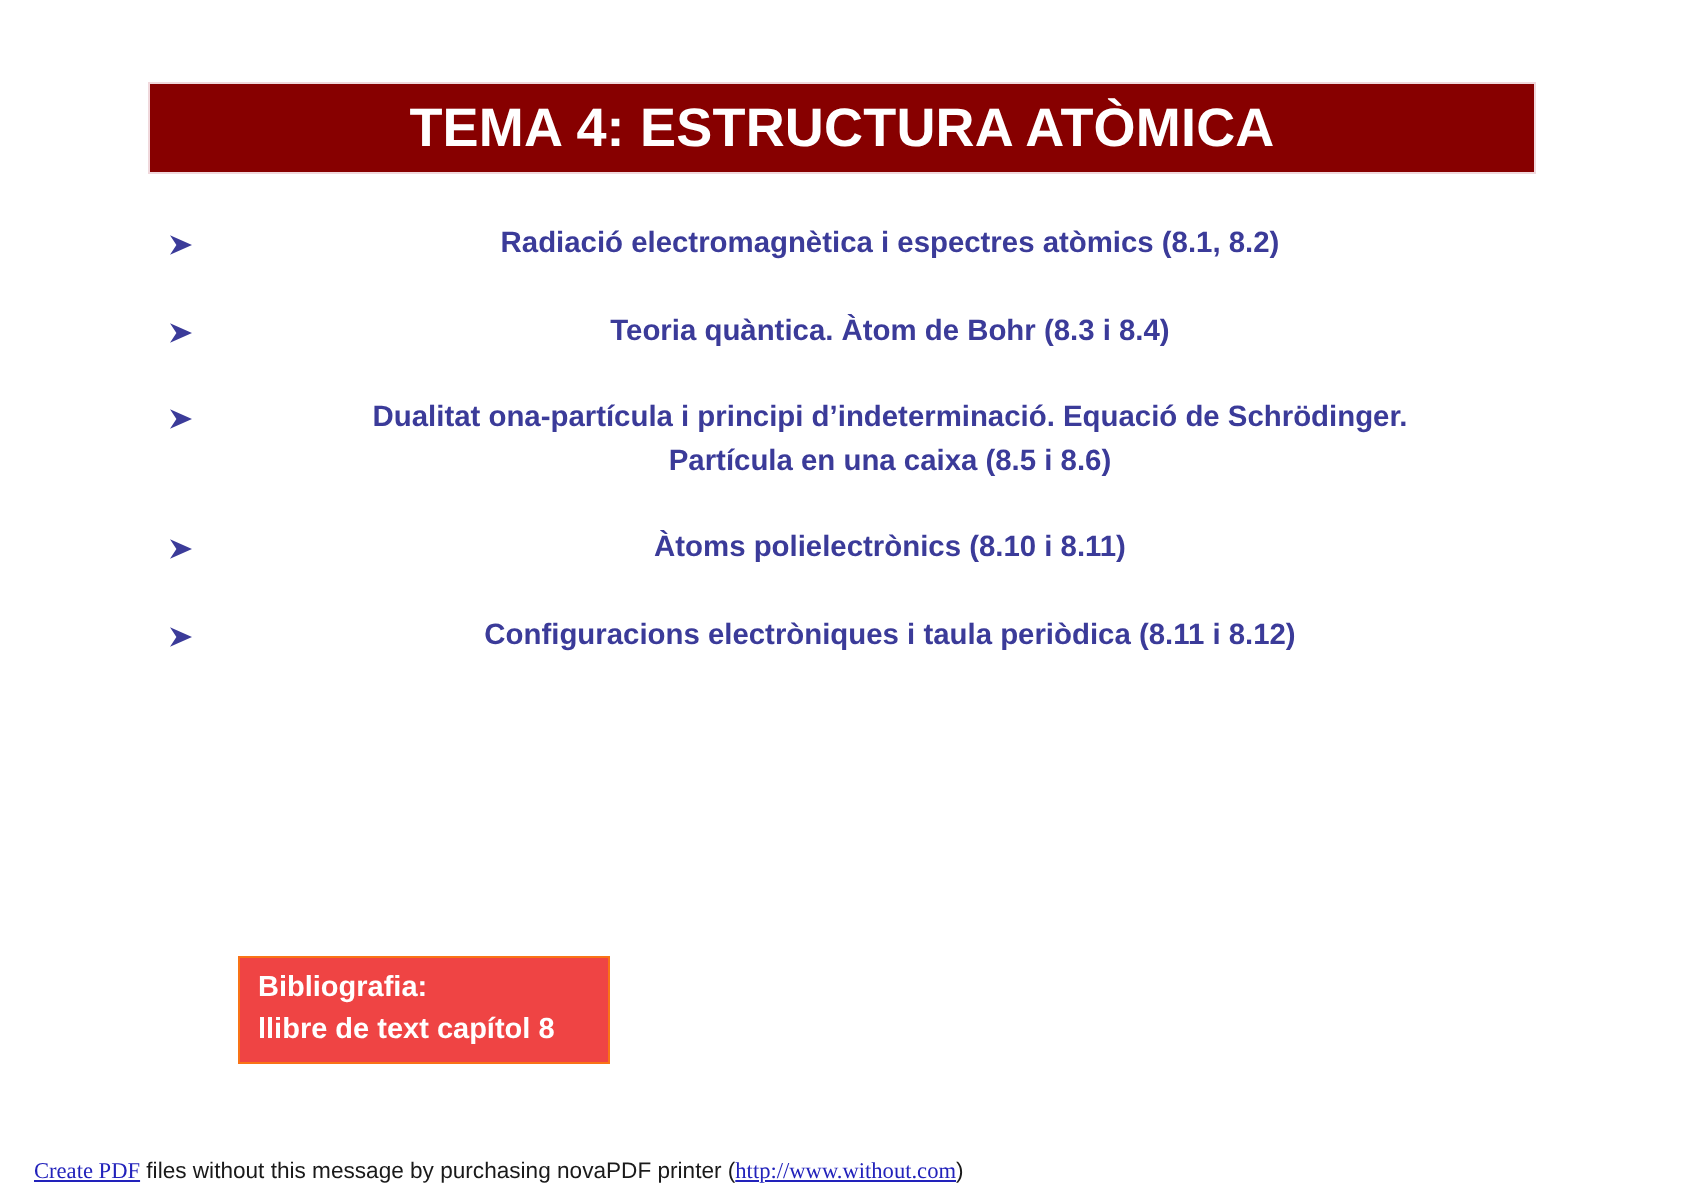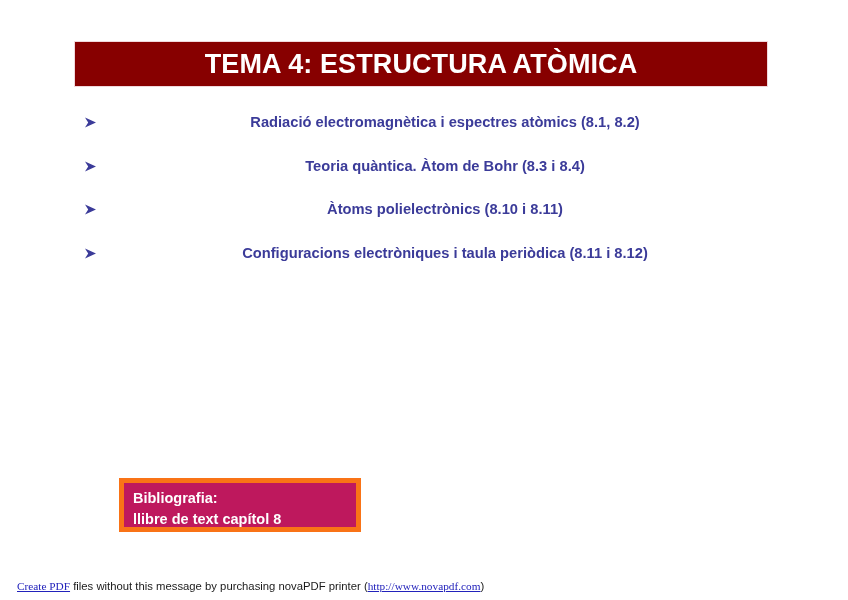--- a/index.html
+++ b/index.html
@@ -74,24 +74,24 @@
   }
   .bullet-body em {
     font-style: italic;
   }
 
   
   #biblio-box {
     position: absolute;
     left: 119px;
     top: 478px;
-    width: 242px;
+    width: 186px;
     height: 54px;
-    background: #be185d;
-    border: 5px solid #f97316;
+    background: #ef4444;
+    border: 1px solid #f97316;
     box-sizing: border-box;
     padding: 5px 0 0 9px;
   }
   .biblio-line {
     color: #ffffff;
     font-size: 14.5px;
     font-weight: bold;
     line-height: 21px;
     white-space: nowrap;
   }
@@ -133,20 +133,32 @@
 
     <div class="bullet-row">
       <span class="bullet-marker">
         <svg width="13" height="11" viewBox="0 0 13 11" aria-hidden="true">
           <path d="M1 0.6 L12 5.5 L1 10.4 L4.2 5.5 Z" fill="#3b3b99"></path>
         </svg>
       </span>
       <span class="bullet-body">Teoria quàntica. Àtom de Bohr (8.3 i 8.4)</span>
     </div>
 
+    <div class="bullet-row">
+      <span class="bullet-marker">
+        <svg width="13" height="11" viewBox="0 0 13 11" aria-hidden="true">
+          <path d="M1 0.6 L12 5.5 L1 10.4 L4.2 5.5 Z" fill="#3b3b99"></path>
+        </svg>
+      </span>
+      <span class="bullet-body">
+        <span>Dualitat ona-partícula i principi d’indeterminació. Equació de Schrödinger.</span>
+        <br>
+        <span>Partícula en una caixa (8.5 i 8.6)</span>
+      </span>
+    </div>
 
 
 
     <div class="bullet-row">
       <span class="bullet-marker">
         <svg width="13" height="11" viewBox="0 0 13 11" aria-hidden="true">
           <path d="M1 0.6 L12 5.5 L1 10.4 L4.2 5.5 Z" fill="#3b3b99"></path>
         </svg>
       </span>
       <span class="bullet-body">Àtoms polielectrònics (8.10 i 8.11)</span>
@@ -161,15 +173,15 @@
       <span class="bullet-body">Configuracions electròniques i taula periòdica (8.11 i 8.12)</span>
     </div>
 
   </div>
 
   <div id="biblio-box">
     <div class="biblio-line">Bibliografia:</div>
     <div class="biblio-line">llibre de text capítol 8</div>
   </div>
 
-  <div id="footer"><a class="link" href="#">Create PDF</a><span> files without this message by purchasing novaPDF printer (</span><a class="link" href="#">http://www.novapdf.com</a><span>)</span></div>
+  <div id="footer"><a class="link" href="#">Create PDF</a><span> files without this message by purchasing novaPDF printer (</span><a class="link" href="#">http://www.without.com</a><span>)</span></div>
 
 </div>
 
 </body></html>

